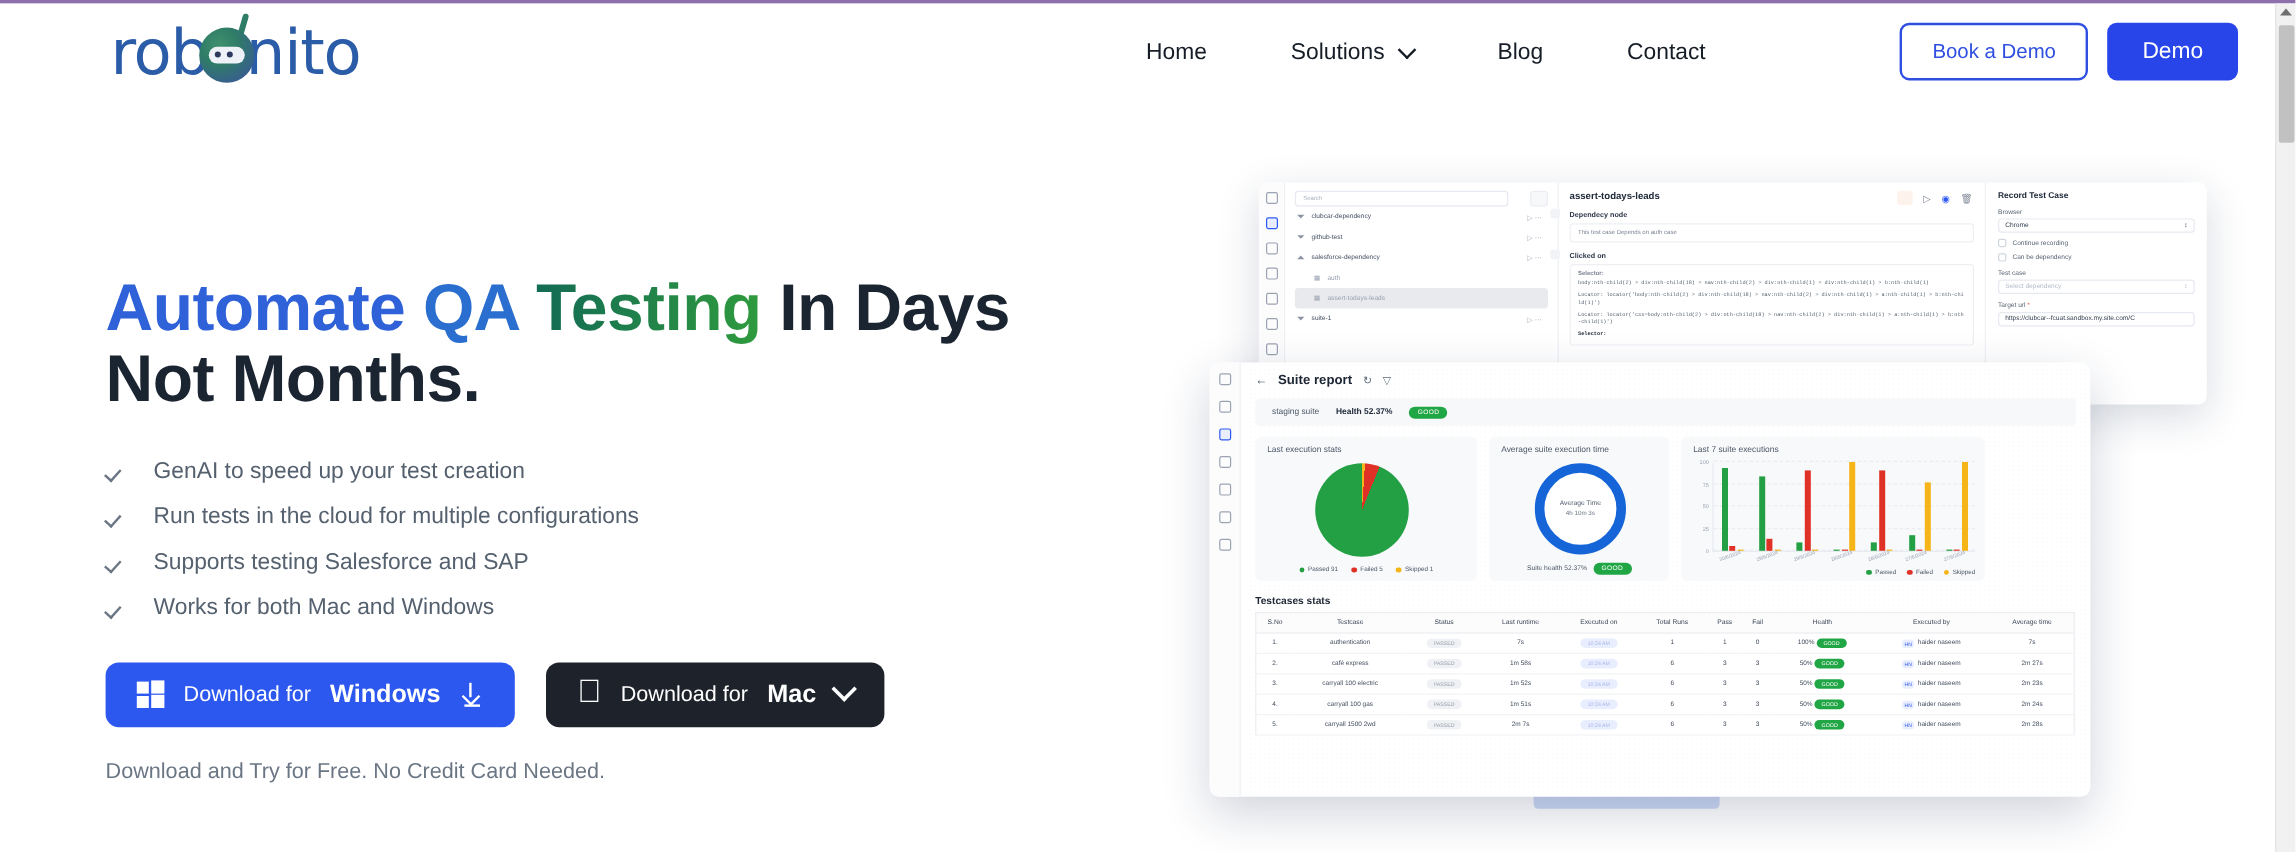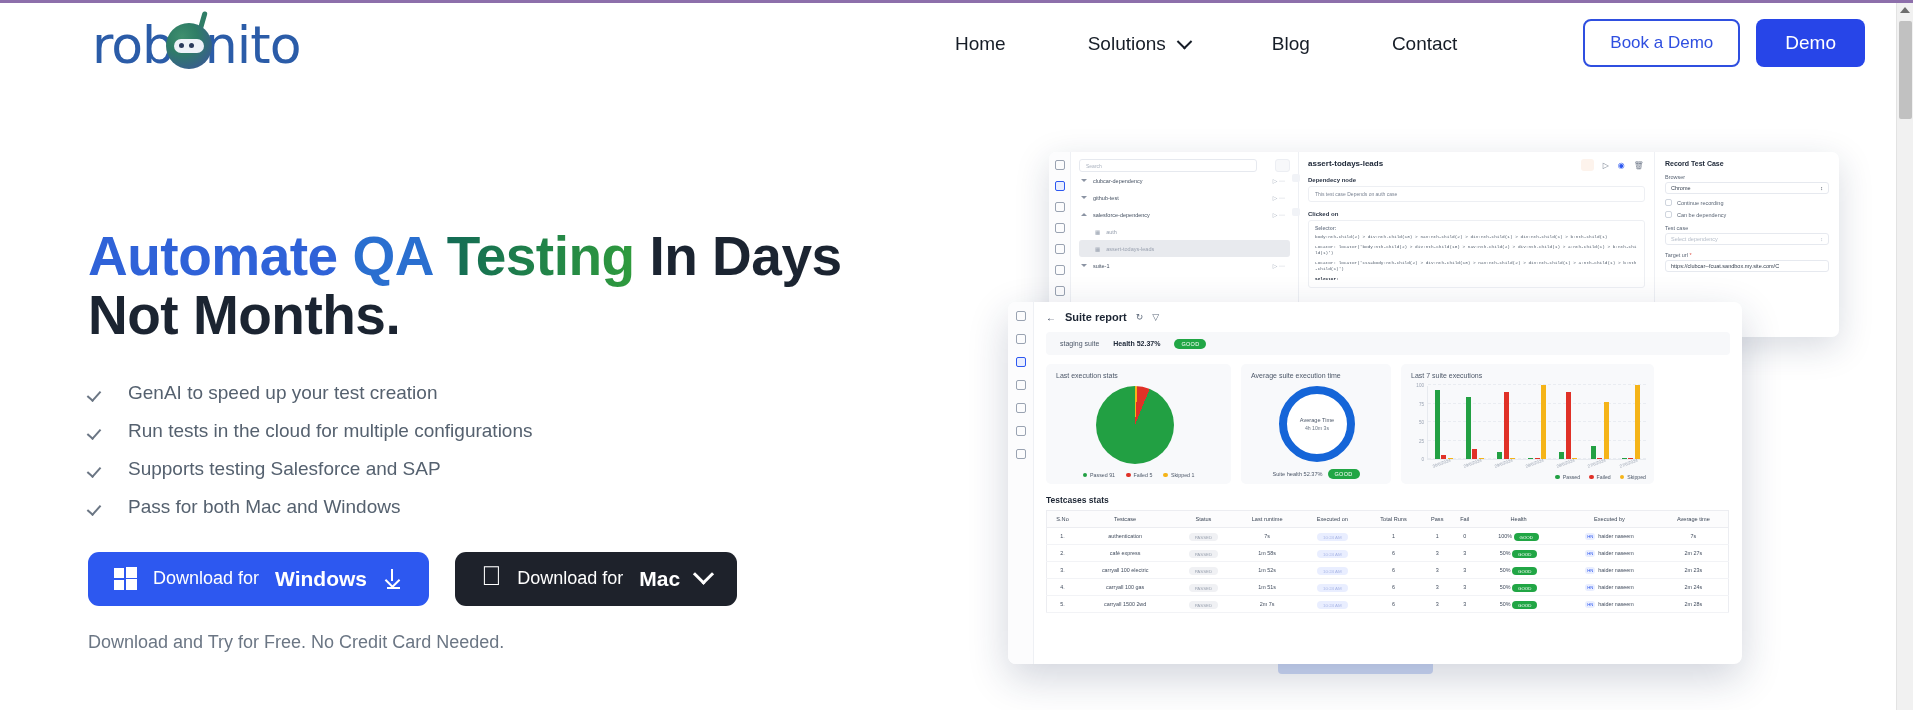--- a/index.html
+++ b/index.html
@@ -49,21 +49,21 @@
     background: #2b3a5c; box-shadow: 10px 0 0 #2b3a5c;
   }
   .logo-antenna {
     position: absolute; left: 107px; top: -6px;
     width: 5px; height: 28px; background: #2f7d66;
     border-radius: 3px; transform: rotate(16deg);
   }
 
   .nav {
     position: absolute; left: 955px; top: 22px;
-    display: flex; align-items: center; gap: 16px;
+    display: flex; align-items: center; gap: 4px;
   }
   .nav-item {
     font-size: 19px; color: #161d27; font-weight: 400;
     padding: 8px 0; margin-right: 66px;
     display: flex; align-items: center; gap: 13px;
     cursor: pointer; white-space: nowrap;
   }
   .nav-item:last-child { margin-right: 0; }
   .chev {
     display: inline-block; width: 11px; height: 11px;
@@ -410,21 +410,21 @@
     <li class="feature">
       <span class="check"></span>
       <span>Run tests in the cloud for multiple configurations</span>
     </li>
     <li class="feature">
       <span class="check"></span>
       <span>Supports testing Salesforce and SAP</span>
     </li>
     <li class="feature">
       <span class="check"></span>
-      <span>Pass for both Mac and Windows</span>
+      <span>Works for both Mac and Windows</span>
     </li>
   </ul>
 
   <div class="dl-row">
     <button class="btn-dl btn-win">
       <span class="win-glyph">
           <i></i>
           <i></i>
           <i></i>
           <i></i>

